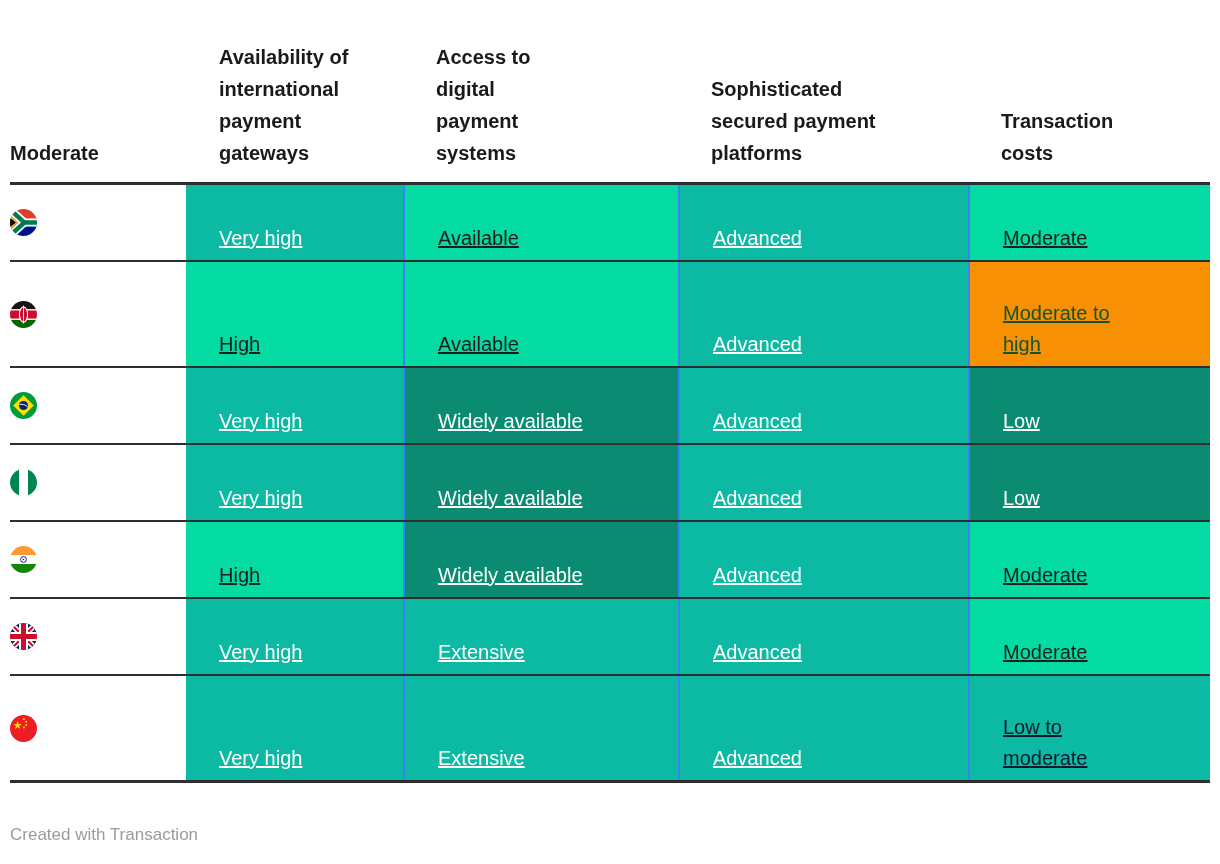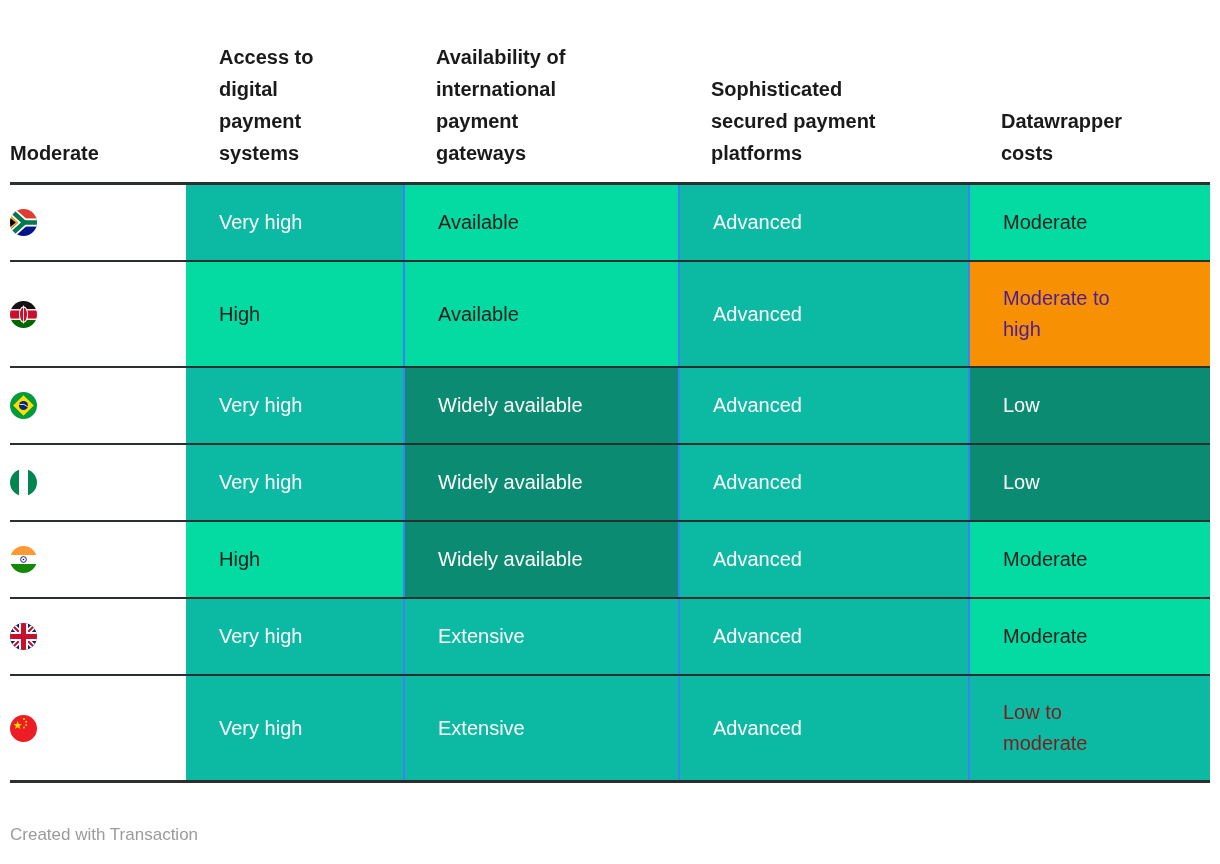--- a/index.html
+++ b/index.html
@@ -33,23 +33,23 @@
   .hc4 .hwrap { max-width:178px;margin-top:12px; }
   .hc5 .hwrap { max-width:132px; }
 
   
   .body-row { min-height:77px; border-top:2px solid #2b2f2e; }
   .body-row.first { min-height:75px; border-top:none; }
   .body-row.tall { min-height:106px; }
   .table-body { border-bottom:3px solid #2b2f2e; }
 
   .cell {
-    display:flex; align-items:center;
+    display:flex; align-items:flex-end;
     padding:6px 20px 6px 33px;
-    font-size:20px; line-height:31px;
+    font-size:20px; line-height:31px;text-decoration:underline;
   }
   .cell.divider { border-left:2px solid #3b82f6; }
   .cell-costs .cwrap { max-width:145px; }
 
   .country-cell {
     display:flex; align-items:center;
     padding-left:0; background:#ffffff;
   }
   .flag {
     width:27px; height:27px; border-radius:50%;
@@ -65,31 +65,31 @@
 </style>
 </head>
 <body>
 
 <div class="page">
 
   <div class="cols header-row">
     <div class="header-cell first">
       <span class="hwrap">Moderate</span>
     </div>
+    <div class="header-cell hc3">
+      <span class="hwrap">Availability of international payment gateways</span>
+    </div>
     <div class="header-cell hc2">
       <span class="hwrap">Access to digital payment systems</span>
     </div>
-    <div class="header-cell hc3">
-      <span class="hwrap">Availability of international payment gateways</span>
-    </div>
     <div class="header-cell hc4">
       <span class="hwrap">Sophisticated secured payment platforms</span>
     </div>
     <div class="header-cell hc5">
-      <span class="hwrap">Datawrapper costs</span>
+      <span class="hwrap">Transaction costs</span>
     </div>
   </div>
 
   <div class="table-body">
 
     <div class="cols body-row first">
       <div class="country-cell">
         <span class="flag">
           <svg viewBox="0 0 30 30">
             <rect width="30" height="15" fill="#E03C31"></rect>
@@ -132,21 +132,21 @@
       </div>
       <div class="cell cell-access" style="background: rgb(3, 219, 163); color: rgb(29, 29, 29);">
           <span class="cwrap">High</span>
         </div>
       <div class="cell cell-gateways divider" style="background: rgb(3, 219, 163); color: rgb(29, 29, 29);">
           <span class="cwrap">Available</span>
         </div>
       <div class="cell cell-platforms divider" style="background: rgb(12, 186, 164); color: rgb(255, 255, 255);">
           <span class="cwrap">Advanced</span>
         </div>
-      <div class="cell cell-costs divider" style="background: rgb(247, 145, 3); color: #4c1d95;">
+      <div class="cell cell-costs divider" style="background: rgb(247, 145, 3); color: #14532d;">
           <span class="cwrap">Moderate to high</span>
         </div>
     </div>
 
     <div class="cols body-row">
       <div class="country-cell">
         <span class="flag">
           <svg viewBox="0 0 30 30">
             <rect width="30" height="30" fill="#009B3A"></rect>
             <polygon points="15,3.5 26.5,15 15,26.5 3.5,15" fill="#FEDD00"></polygon>
@@ -260,21 +260,21 @@
       </div>
       <div class="cell cell-access" style="background: rgb(12, 186, 164); color: rgb(255, 255, 255);">
           <span class="cwrap">Very high</span>
         </div>
       <div class="cell cell-gateways divider" style="background: rgb(12, 186, 164); color: rgb(255, 255, 255);">
           <span class="cwrap">Extensive</span>
         </div>
       <div class="cell cell-platforms divider" style="background: rgb(12, 186, 164); color: rgb(255, 255, 255);">
           <span class="cwrap">Advanced</span>
         </div>
-      <div class="cell cell-costs divider" style="background: rgb(12, 186, 164); color: #7f1d1d;">
+      <div class="cell cell-costs divider" style="background: rgb(12, 186, 164); color: #0f172a;">
           <span class="cwrap">Low to moderate</span>
         </div>
     </div>
 
   </div>
 
   <div class="footer">Created with Transaction</div>
 
 </div>
 

